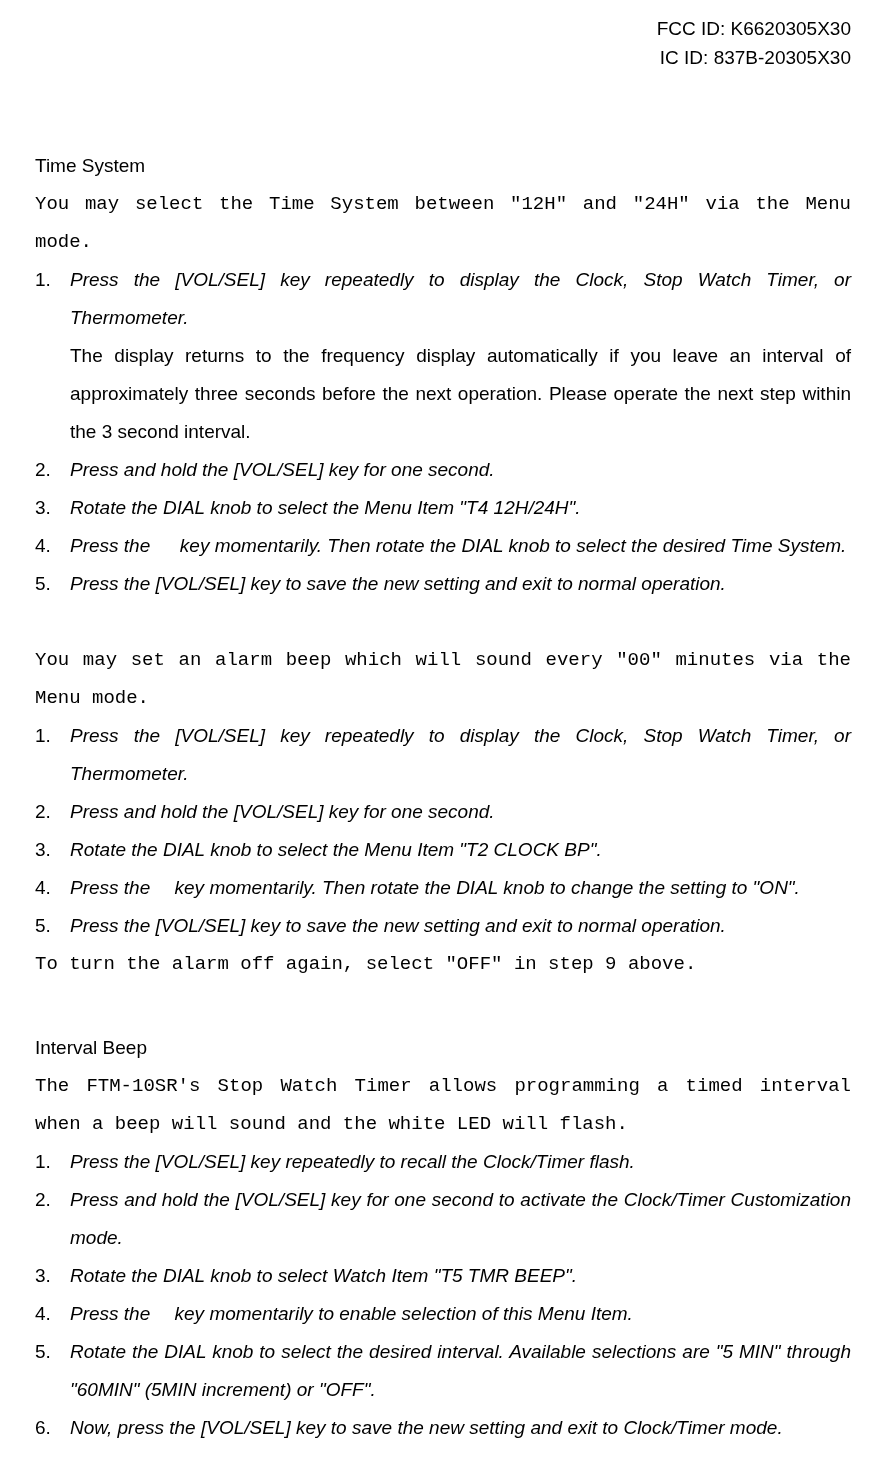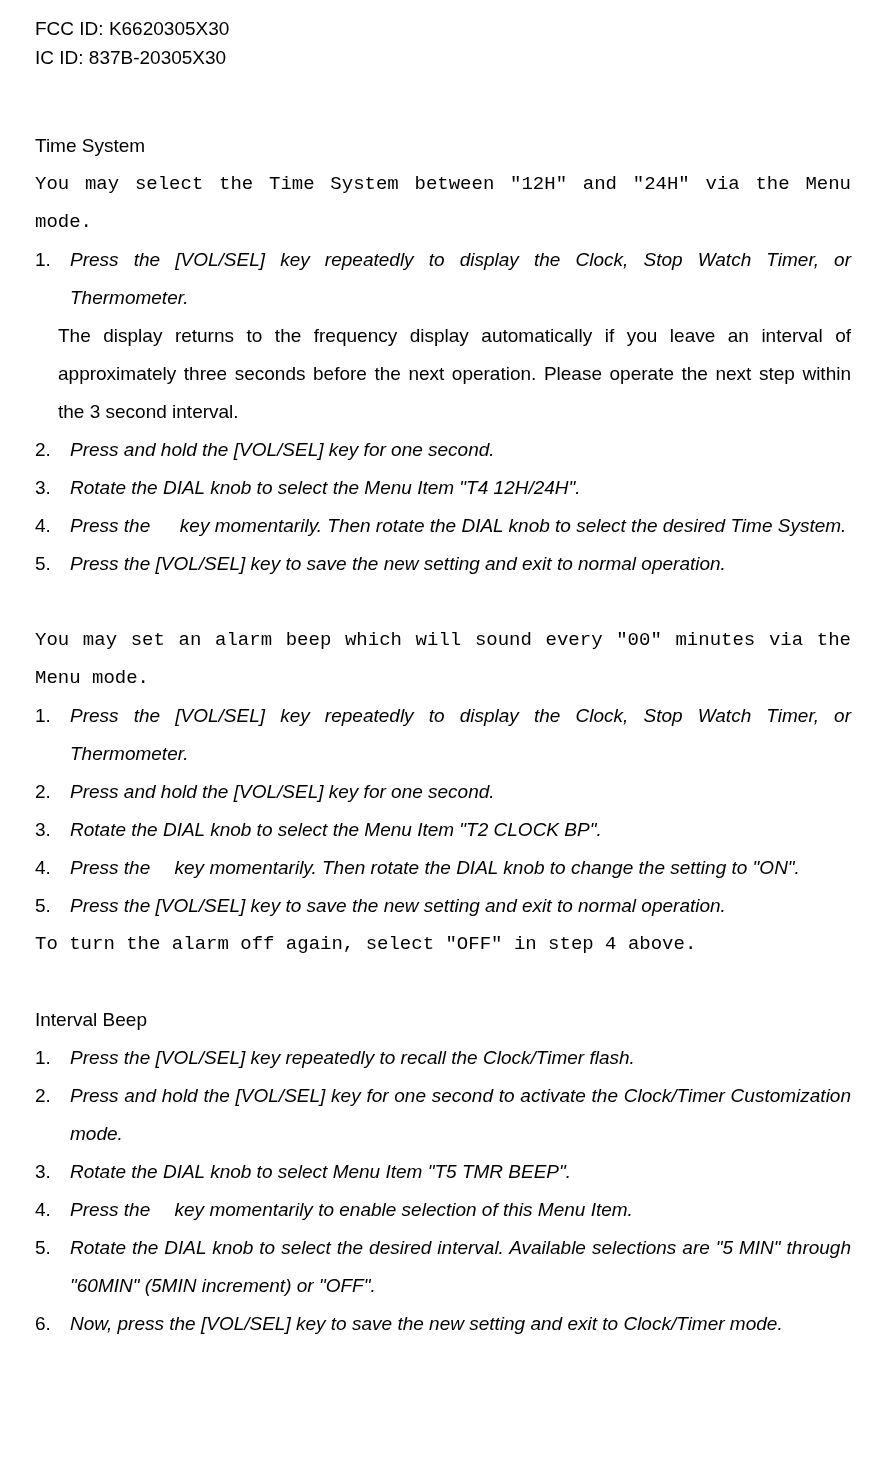--- a/index.html
+++ b/index.html
@@ -10,25 +10,26 @@
     body {
       font-family: Arial, Helvetica, sans-serif;
       font-size: 19px;
       color: #000;
       background: #fff;
       width: 886px;
       padding: 15px 35px 35px 35px;
       line-height: 2.0;
     }
     .header {
-      margin-bottom: 55px;
+      text-align: right;
+      margin-bottom: 75px;
       line-height: 1.5;
     }
     .section-title {
-      margin-top: 0;
+      margin-top: 8px;
     }
     .body-text {
       text-align: justify;
       font-family: Liberation Mono, monospace;
     }
     .list-item {
       display: flex;
       margin-left: 0;
       text-align: justify;
     }
@@ -42,21 +43,21 @@
       font-style: italic;
     }
     .justify {
       text-align: justify;
       text-justify: inter-word;
     }
     .empty-line {
       height: 38px;
     }
     .list-content-sub {
-      margin-left: 23px;
+      margin-left: 35px;
       text-align: justify;
     }
   </style>
 </head>
 <body>
 
 <div class="header">
   <div>FCC ID: K6620305X30</div>
   <div>IC ID: 837B-20305X30</div>
 </div>
@@ -104,38 +105,39 @@
     <div class="list-content">Rotate the DIAL knob to select the Menu Item "T2 CLOCK BP".</div>
   </div>
   <div class="list-item">
     <div class="list-num">4.</div>
     <div class="list-content">Press the 　key momentarily. Then rotate the DIAL knob to change the setting to "ON".</div>
   </div>
   <div class="list-item">
     <div class="list-num">5.</div>
     <div class="list-content">Press the [VOL/SEL] key to save the new setting and exit to normal operation.</div>
   </div>
-  <div class="body-text">To turn the alarm off again, select "OFF" in step 4 above.</div>
+  <div class="body-text">To turn the alarm off again, select "OFF" in step 9 above.</div>
 </div>
 
 <div class="empty-line"></div>
 
 <div>
   <div class="section-title">Interval Beep</div>
+  <div class="body-text justify">The FTM-10SR's Stop Watch Timer allows programming a timed interval when a beep will sound and the white LED will flash.</div>
   <div class="list-item">
     <div class="list-num">1.</div>
     <div class="list-content">Press the [VOL/SEL] key repeatedly to recall the Clock/Timer flash.</div>
   </div>
   <div class="list-item">
     <div class="list-num">2.</div>
     <div class="list-content justify">Press and hold the [VOL/SEL] key for one second to activate the Clock/Timer Customization mode.</div>
   </div>
   <div class="list-item">
     <div class="list-num">3.</div>
-    <div class="list-content">Rotate the DIAL knob to select Menu Item "T5 TMR BEEP".</div>
+    <div class="list-content">Rotate the DIAL knob to select Watch Item "T5 TMR BEEP".</div>
   </div>
   <div class="list-item">
     <div class="list-num">4.</div>
     <div class="list-content">Press the 　key momentarily to enable selection of this Menu Item.</div>
   </div>
   <div class="list-item">
     <div class="list-num">5.</div>
     <div class="list-content justify">Rotate the DIAL knob to select the desired interval. Available selections are "5 MIN" through "60MIN" (5MIN increment) or "OFF".</div>
   </div>
   <div class="list-item">

